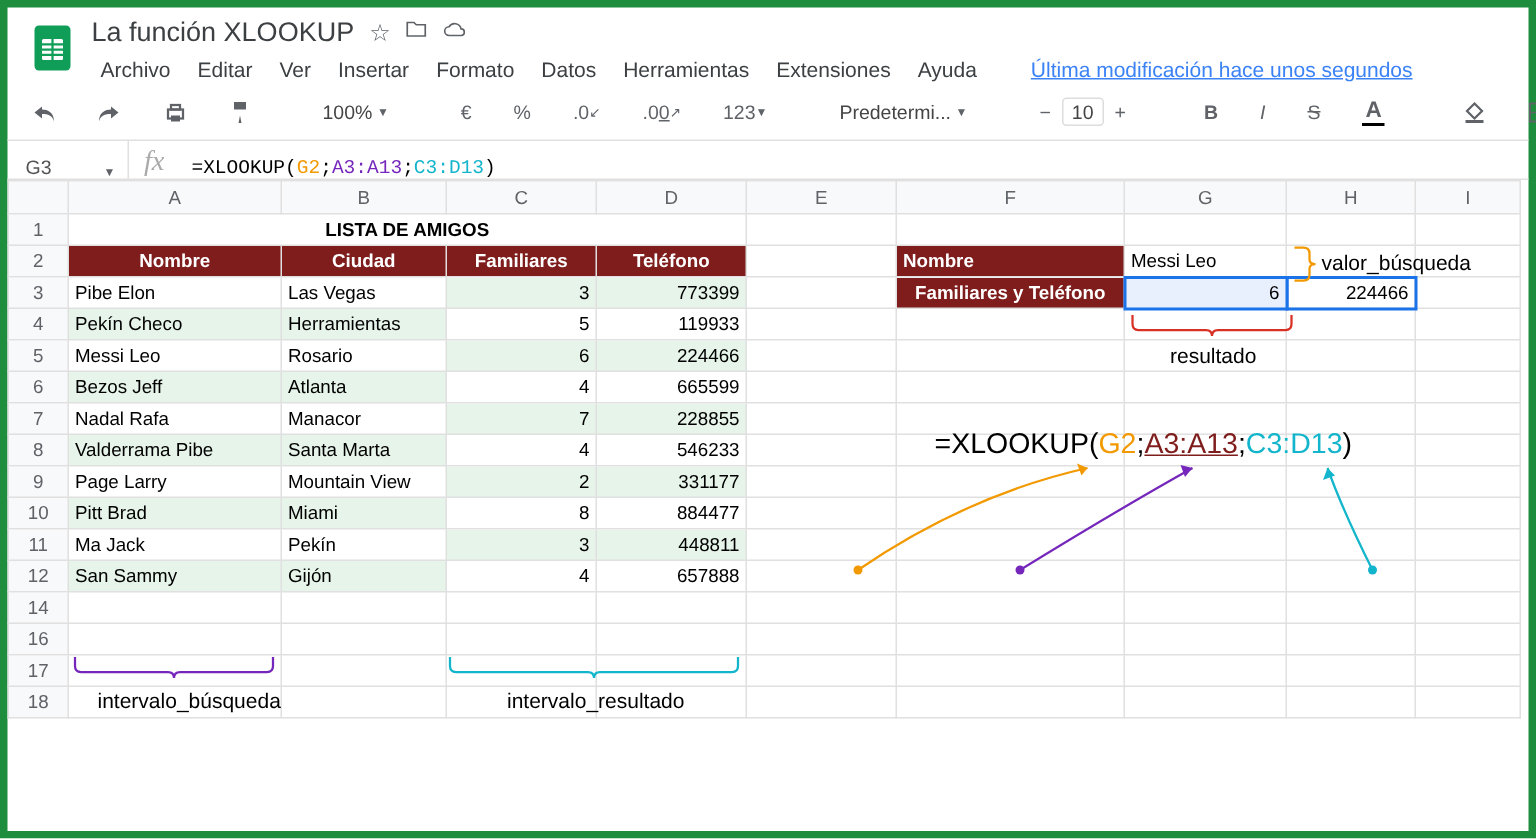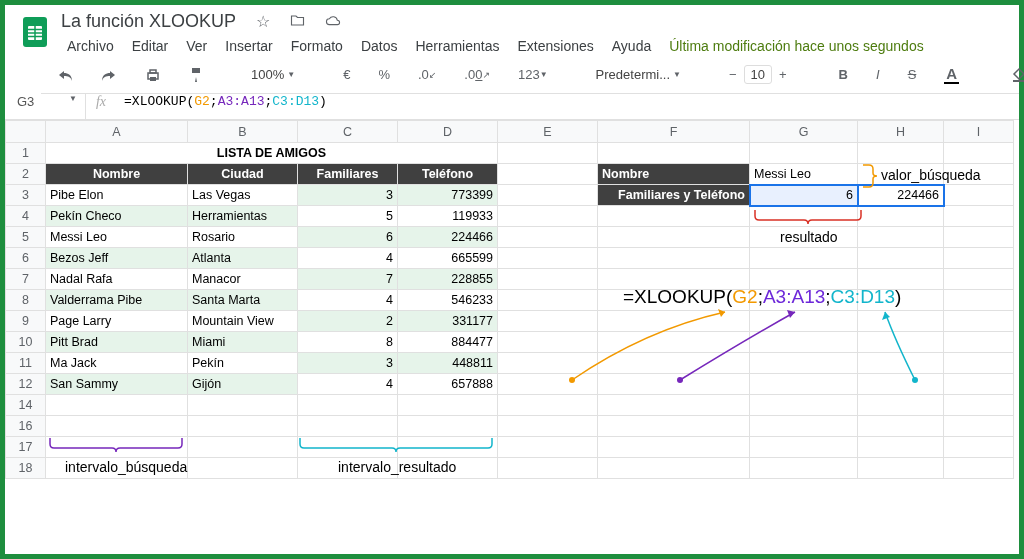--- a/index.html
+++ b/index.html
@@ -1,60 +1,60 @@
 <!DOCTYPE html>
 <html><head>
 <meta charset="utf-8">
 <style>
 * { box-sizing: border-box; margin: 0; padding: 0; }
 html, body { width: 1024px; height: 559px; font-family: Arial, sans-serif; background: #fff; overflow: hidden; }
 .frame { border: 5px solid #1e8e3e; width: 1024px; height: 559px; position: relative; }
 .header { display: flex; align-items: flex-start; padding: 6px 12px 0 12px; }
 .logo { width: 36px; height: 36px; margin-right: 8px; margin-top: 2px; }
 .logo-svg { width: 36px; height: 36px; }
-.title-row { display: flex; align-items: center; gap: 20px; }
+.title-row { display: flex; align-items: center; gap: 10px; }
 .doc-title { font-size: 18px; color: #3c4043; }
 .title-icon { color: #5f6368; cursor: pointer; }
 .menubar { display: flex; gap: 6px; font-size: 14px; color: #3c4043; margin-top: 4px; }
 .menubar span { padding: 2px 6px; cursor: pointer; }
-.lastmod { color: #4d7c0f; margin-left: 0; cursor: pointer; }
-.toolbar { display: flex; align-items: center; gap: 20px; padding: 6px 12px; border-bottom: 1px solid #e0e0e0; font-size: 13px; color: #444; margin-left: 36px; }
+.lastmod { color: #3b82f6; text-decoration: underline; margin-left: 18px; cursor: pointer; }
+.toolbar { display: flex; align-items: center; gap: 20px; padding: 6px 12px; border-bottom: 1px solid #e0e0e0; font-size: 13px; color: #444; }
 .tbtn { padding: 3px 4px; color: #5f6368; cursor: pointer; display:flex; align-items:center; }
 .tsep { width:1px; height:20px; background:#e0e0e0; margin: 0 2px; }
 .zoom, .font, .fsize { display:flex; align-items:center; gap:3px; }
 .tri { font-size:8px; color:#5f6368; }
 .fmtA { font-weight:bold; font-size:15px; border-bottom:2px solid #000; padding:0 2px;}
 .disabled { opacity:0.45; }
-.fxrow { display:flex; align-items:flex-start; border-bottom:1px solid #e0e0e0; height:26px; font-size:13px; }
+.fxrow { display:flex; align-items:flex-end; border-bottom:1px solid #e0e0e0; height:26px; font-size:13px; }
 .cellref { width:56px; padding-left:12px; color:#555; }
 .fxref-tri { font-size:8px; color:#5f6368; padding:0 8px; }
-.fx { font-style:italic; color:#aaa; padding:0 10px; font-family: 'Times New Roman', serif; font-size:14px; }
+.fx { font-style:italic; color:#aaa; padding:0 10px; font-family: 'Times New Roman', serif; font-size:19px; }
 .fxsep { width:1px; height:100%; background:#e0e0e0; }
 .formula { font-family: 'Courier New', monospace; font-size:13px; padding-left:8px; }
 .sheet { position:relative; }
 table.grid { border-collapse:collapse; table-layout:fixed; }
 table.grid th, table.grid td { border:1px solid #e0e0e0; font-size:12.5px; height:21px; padding:0 4px; overflow:hidden; white-space:nowrap; }
 table.grid th.colhead { background:#f8f9fa; color:#5f6368; font-weight:normal; text-align:center; height:22px; }
 table.grid th.rowhead { background:#f8f9fa; color:#5f6368; font-weight:normal; text-align:center; width:40px; }
 .corner { background:#f8f9fa; width:40px; }
 .data-title { font-weight:bold; font-size:15px; text-align:center; }
-.hdr { background:#404040; color:#fff; font-weight:bold; text-align:center; }
+.hdr { background:#7f1d1d; color:#fff; font-weight:bold; text-align:center; }
 .lg { background:#e6f4ea; }
 .num { text-align:right; }
 .g3sel { outline:2px solid #1a73e8; outline-offset:-1px; position:relative; }
 .h3sel { outline:2px solid #1a73e8; outline-offset:-1px; }
 .range-blue { background:#e8f0fe; }
 .annot { font-size:14px; }
 .ann-orange { color:#f29900; }
 .ann-red { color:#d93025; }
 .ann-purple { color:#7627bb; }
 .ann-cyan { color:#12b5cb; }
 .bigformula { font-size:19px; font-family: Arial; }
 .bigformula .fg2 { color:#f29900; }
-.bigformula .fa3 { color:#6d28d9; }
+.bigformula .fa3 { color:#7f1d1d;text-decoration:underline; }
 .bigformula .fc3 { color:#12b5cb; }
 .explain { font-size:13px; font-weight:bold; }
 svg.overlay { position:absolute; top:0; left:0; pointer-events:none; }
 </style>
 </head>
 <body>
 
 <div class="frame">
 
   <div class="header">
@@ -269,21 +269,21 @@
         <td></td>
             <td></td>
       </tr>
       <tr>
         <th class="rowhead">3</th>
         <td>Pibe Elon</td>
         <td>Las Vegas</td>
         <td class="lg num">3</td>
         <td class="lg num">773399</td>
         <td></td>
-        <td class="hdr" style="text-align:right">Familiares y Teléfono</td>
+        <td class="hdr" style="text-align:center">Familiares y Teléfono</td>
         <td class="num g3sel range-blue">6</td>
         <td class="num h3sel">224466</td>
         <td></td>
       </tr>
       <tr>
             <th class="rowhead">4</th>
             <td class="lg">Pekín Checo</td>
             <td class="lg">Herramientas</td>
             <td class="num">5</td>
             <td class="num">119933</td>

